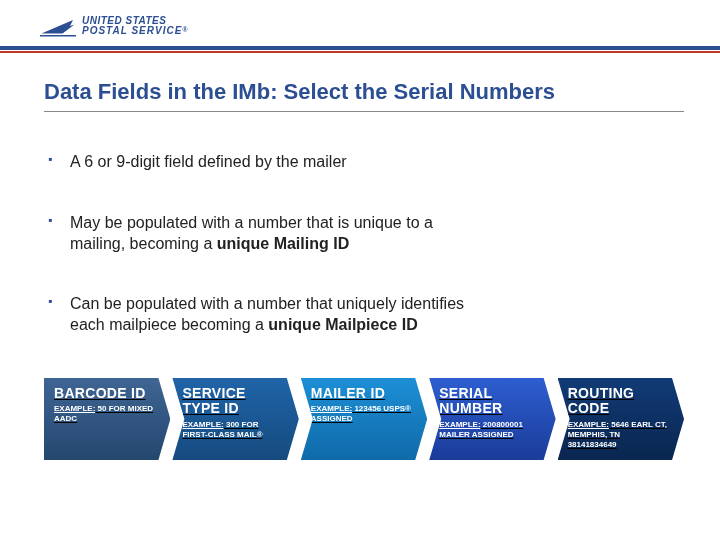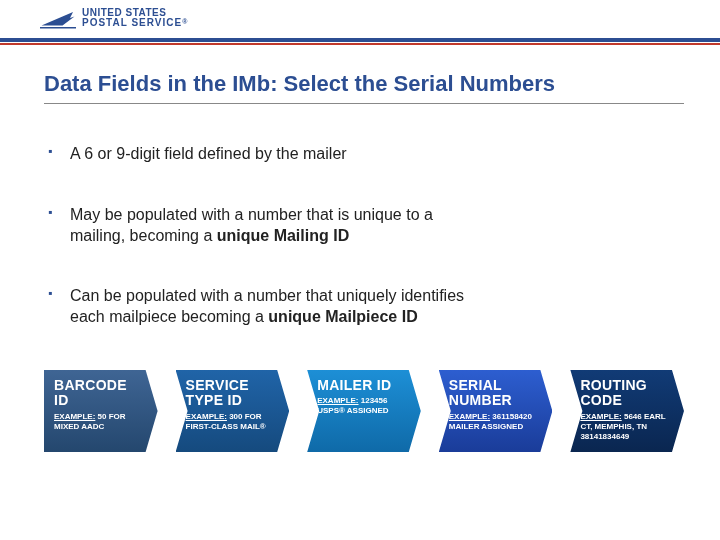--- a/index.html
+++ b/index.html
@@ -1,31 +1,31 @@
 <!DOCTYPE html>
 <html><head>
 <meta charset="utf-8">
 <style>
   * { box-sizing: border-box; margin: 0; padding: 0; }
   html, body { width: 720px; height: 540px; font-family: Arial, Helvetica, sans-serif; background: #fff; }
-  .header { padding: 6px 0 0 40px; }
+  .header { padding: 14px 0 0 40px; font-style: italic; }
   .logo-row { display: flex; align-items: center; gap: 6px; }
   .eagle { width: 36px; height: 24px; }
   .logo-text { color: #2c4e92; font-size: 10px; font-weight: 700; line-height: 1.05; letter-spacing: .5px; }
   .logo-text .line2 { letter-spacing: 1px; }
   .rm { font-size: 7px; vertical-align: top; }
   .header-rule { margin-top: 8px; border: 0; border-top: 4px solid #2c4e92; border-bottom: 2px solid #c0392b; width: 720px; margin-left: -40px; padding-top: 1px; }
   .slide { padding: 26px 36px 0 44px; }
   .title { color: #2c4e92; font-size: 22px; font-weight: 600; }
   .title-rule { border: 0; border-top: 1.5px solid #888; margin: 6px 0 14px 0; width: 640px; }
   ul.bullets { list-style: none; max-width: 430px; padding-left: 4px; font-size: 16px; color: #222; line-height: 1.3; }
   ul.bullets li { position: relative; padding-left: 22px; margin-bottom: 4px; margin-top: 40px; }
   ul.bullets li::before { content: "▪"; position: absolute; left: 0; top: 0; font-size: 12px; color: #2c4e92; }
   .bold-term { font-weight: 700; }
-  .arrow-row { display: flex; margin-top: 42px; gap: 18px; padding-left: 0; }
+  .arrow-row { display: flex; margin-top: 42px; gap: 2px; padding-left: 0; text-decoration: underline; }
   .arrow { position: relative; flex: 1; padding: 8px 14px 8px 10px; color: #fff; min-height: 82px; display: flex; flex-direction: column; justify-content: flex-start; clip-path: polygon(0 0, calc(100% - 12px) 0, 100% 50%, calc(100% - 12px) 100%, 0 100%, 12px 50%); }
   .arrow:first-child { clip-path: polygon(0 0, calc(100% - 12px) 0, 100% 50%, calc(100% - 12px) 100%, 0 100%); }
   .arrow-title { font-size: 14px; font-weight: 700; letter-spacing: .3px; margin-bottom: 3px; line-height: 1.1; }
   .arrow-ex { font-size: 8px; line-height: 1.25; font-weight: 600; }
   .arrow-ex .u { text-decoration: underline; margin-top: 24px; }
   .c1 { background: linear-gradient(#3f6594,#24476e); }
   .c2 { background: linear-gradient(#2064a8,#154a7e); }
   .c3 { background: linear-gradient(#1d8fd6,#0f6aa8); }
   .c4 { background: linear-gradient(#2d5ed0,#1a3c99); }
   .c5 { background: linear-gradient(#113b76,#0a2650); }
@@ -73,20 +73,20 @@
     <div class="arrow c2">
       <div class="arrow-title">SERVICE TYPE ID</div>
       <div class="arrow-ex"><span class="u">EXAMPLE:</span><span> 300 FOR FIRST-CLASS MAIL®</span></div>
     </div>
     <div class="arrow c3">
       <div class="arrow-title">MAILER ID</div>
       <div class="arrow-ex"><span class="u">EXAMPLE:</span><span> 123456 USPS® ASSIGNED</span></div>
     </div>
     <div class="arrow c4">
       <div class="arrow-title">SERIAL NUMBER</div>
-      <div class="arrow-ex"><span class="u">EXAMPLE:</span><span> 361158420 MAILER ASSIGNED</span></div>
+      <div class="arrow-ex"><span class="u">EXAMPLE:</span><span> 200800001 MAILER ASSIGNED</span></div>
     </div>
     <div class="arrow c5">
       <div class="arrow-title">ROUTING CODE</div>
       <div class="arrow-ex"><span class="u">EXAMPLE:</span><span> 5646 EARL CT, MEMPHIS, TN 38141834649</span></div>
     </div>
   </div>
 </div>
 
 </body></html>

